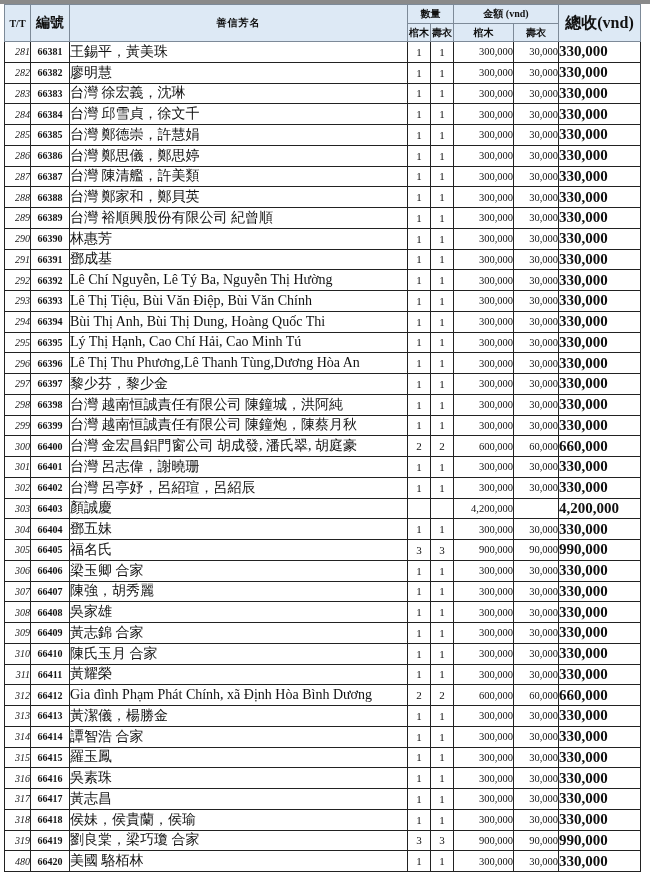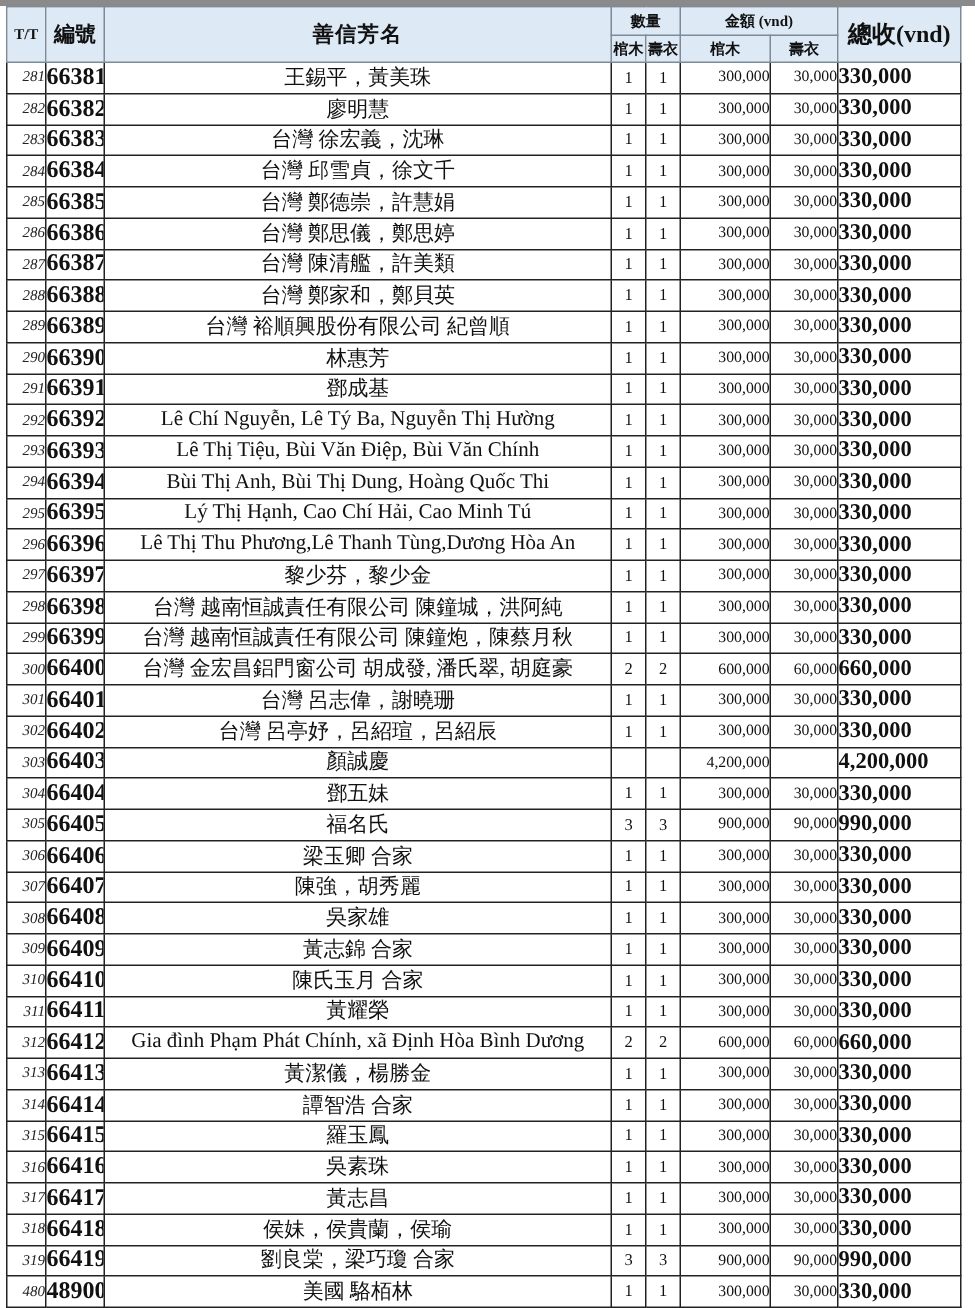--- a/index.html
+++ b/index.html
@@ -13,28 +13,28 @@
     border: 1px solid #222;
     padding: 0; overflow: hidden; white-space: nowrap;
   }
   table.ledger thead th {
     background: #dde9f5;
     border-color: #7d8a98;
     font-weight: bold;
   }
   th.h-tt { font-size: 10px; font-family: Liberation Serif, serif; }
   th.h-id { font-size: 14px; }
-  th.h-name { font-size: 14px; font-weight: normal; letter-spacing: 1px; margin-top: 24px; }
+  th.h-name { font-size: 10px; font-weight: normal; letter-spacing: 1px; margin-top: 24px; }
   th.h-group { font-size: 10px; height: 18px; font-weight: normal; margin-top: 34px; }
   th.h-sub { font-size: 10px; height: 17px; font-weight: normal; }
   th.h-total { font-size: 16px; margin-left: 24px; }
   tbody tr { height: 20.75px; }
   td.c-tt { font-style: italic; font-size: 10px; text-align: right; padding-left: 2px; color: #222; }
-  td.c-id { font-weight: bold; font-size: 16px; text-align: center; }
-  td.c-name { font-size: 14px; padding-left: 2px; text-align: center; }
+  td.c-id { font-weight: bold; font-size: 10px; text-align: center; }
+  td.c-name { font-size: 14px; padding-left: 2px; text-align: left; }
   td.c-q { font-size: 11px; text-align: center; }
   td.c-amt { font-size: 10.5px; text-align: right; padding-right: 3px; }
   td.c-total { font-weight: bold; font-size: 15px; padding-right: 2px; }
   .frame-top { position: absolute; left: 0; top: 0; width: 650px; height: 4px; background: #8a8a8a; }
 </style>
 </head>
 <body>
 
 <div class="frame-top"></div>
 
@@ -451,21 +451,21 @@
     <td class="c-id">66419</td>
     <td class="c-name">劉良棠，梁巧瓊 合家</td>
     <td class="c-q">3</td>
     <td class="c-q">3</td>
     <td class="c-amt">900,000</td>
     <td class="c-amt">90,000</td>
     <td class="c-total">990,000</td>
   </tr>
       <tr>
     <td class="c-tt">480</td>
-    <td class="c-id">48900</td>
+    <td class="c-id">66420</td>
     <td class="c-name">美國 駱栢林</td>
     <td class="c-q">1</td>
     <td class="c-q">1</td>
     <td class="c-amt">300,000</td>
     <td class="c-amt">30,000</td>
     <td class="c-total">330,000</td>
   </tr>
     </tbody>
 </table>
 

